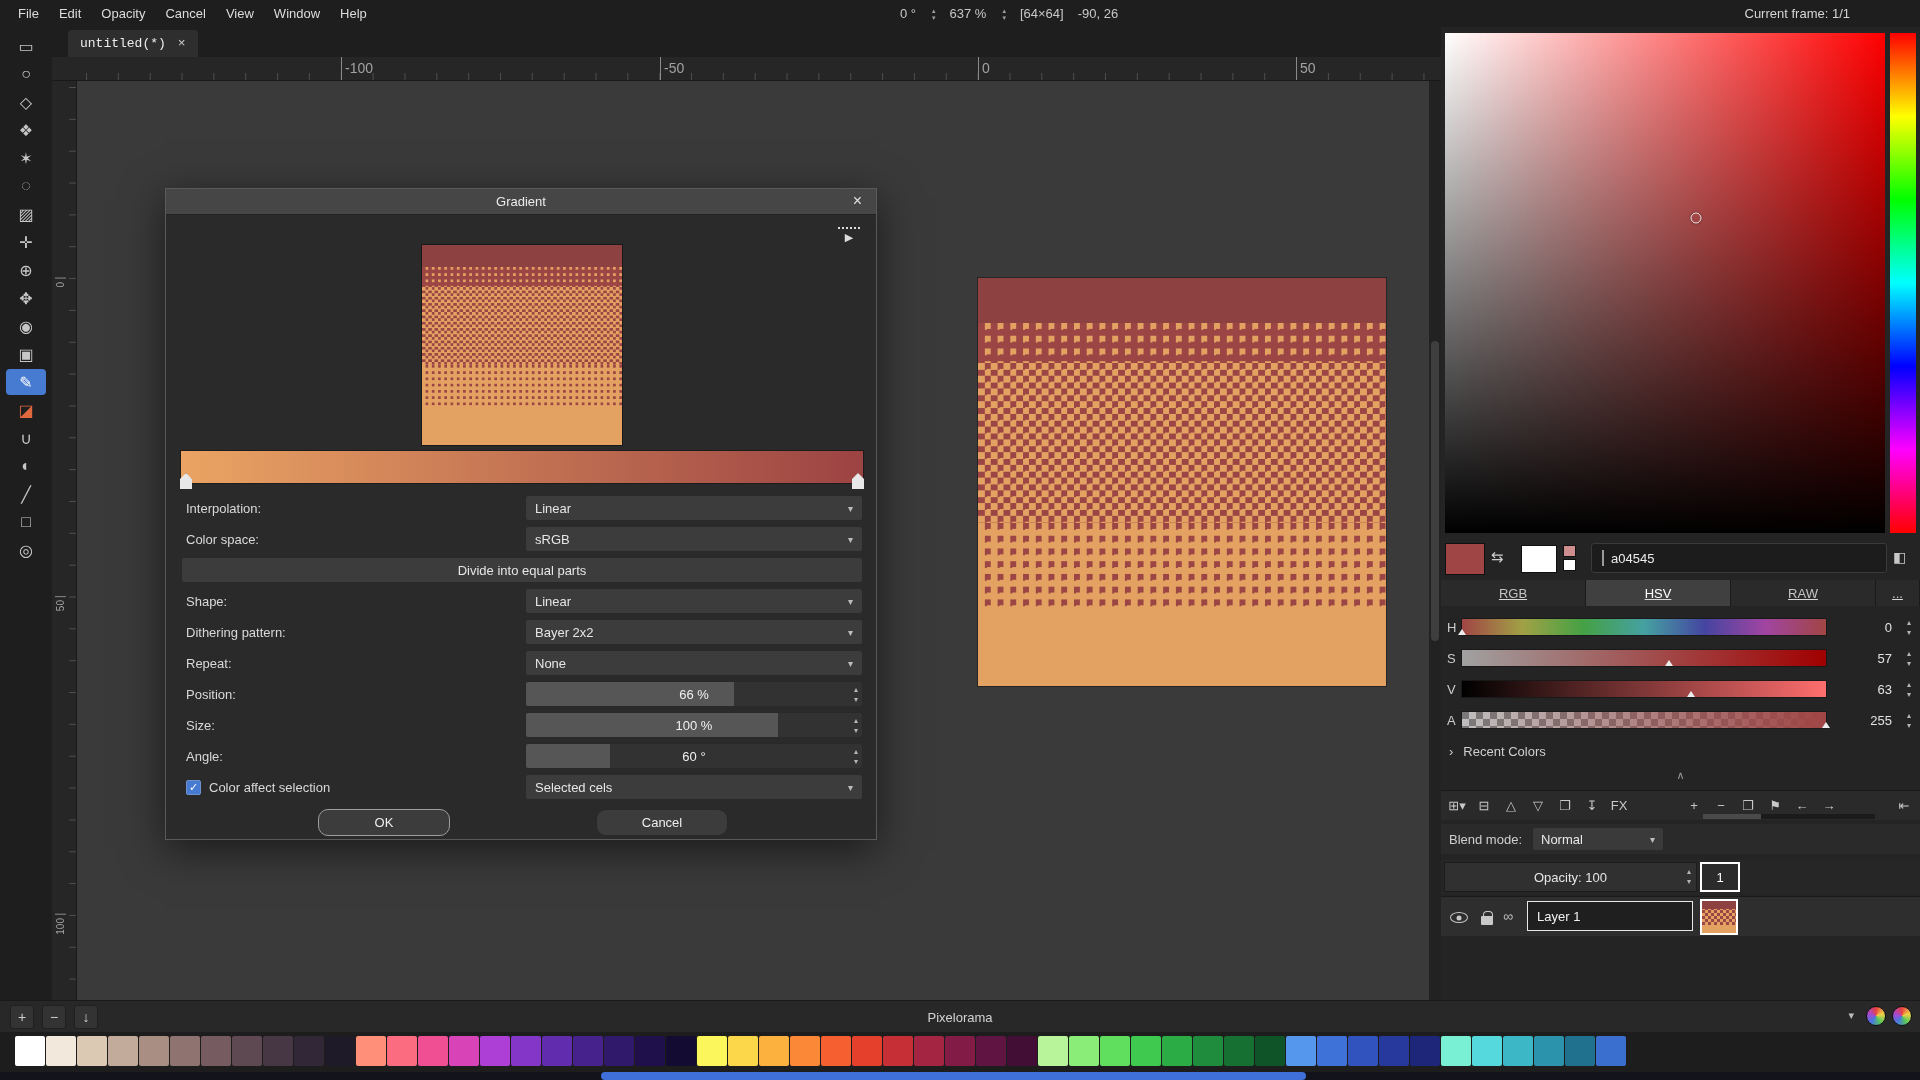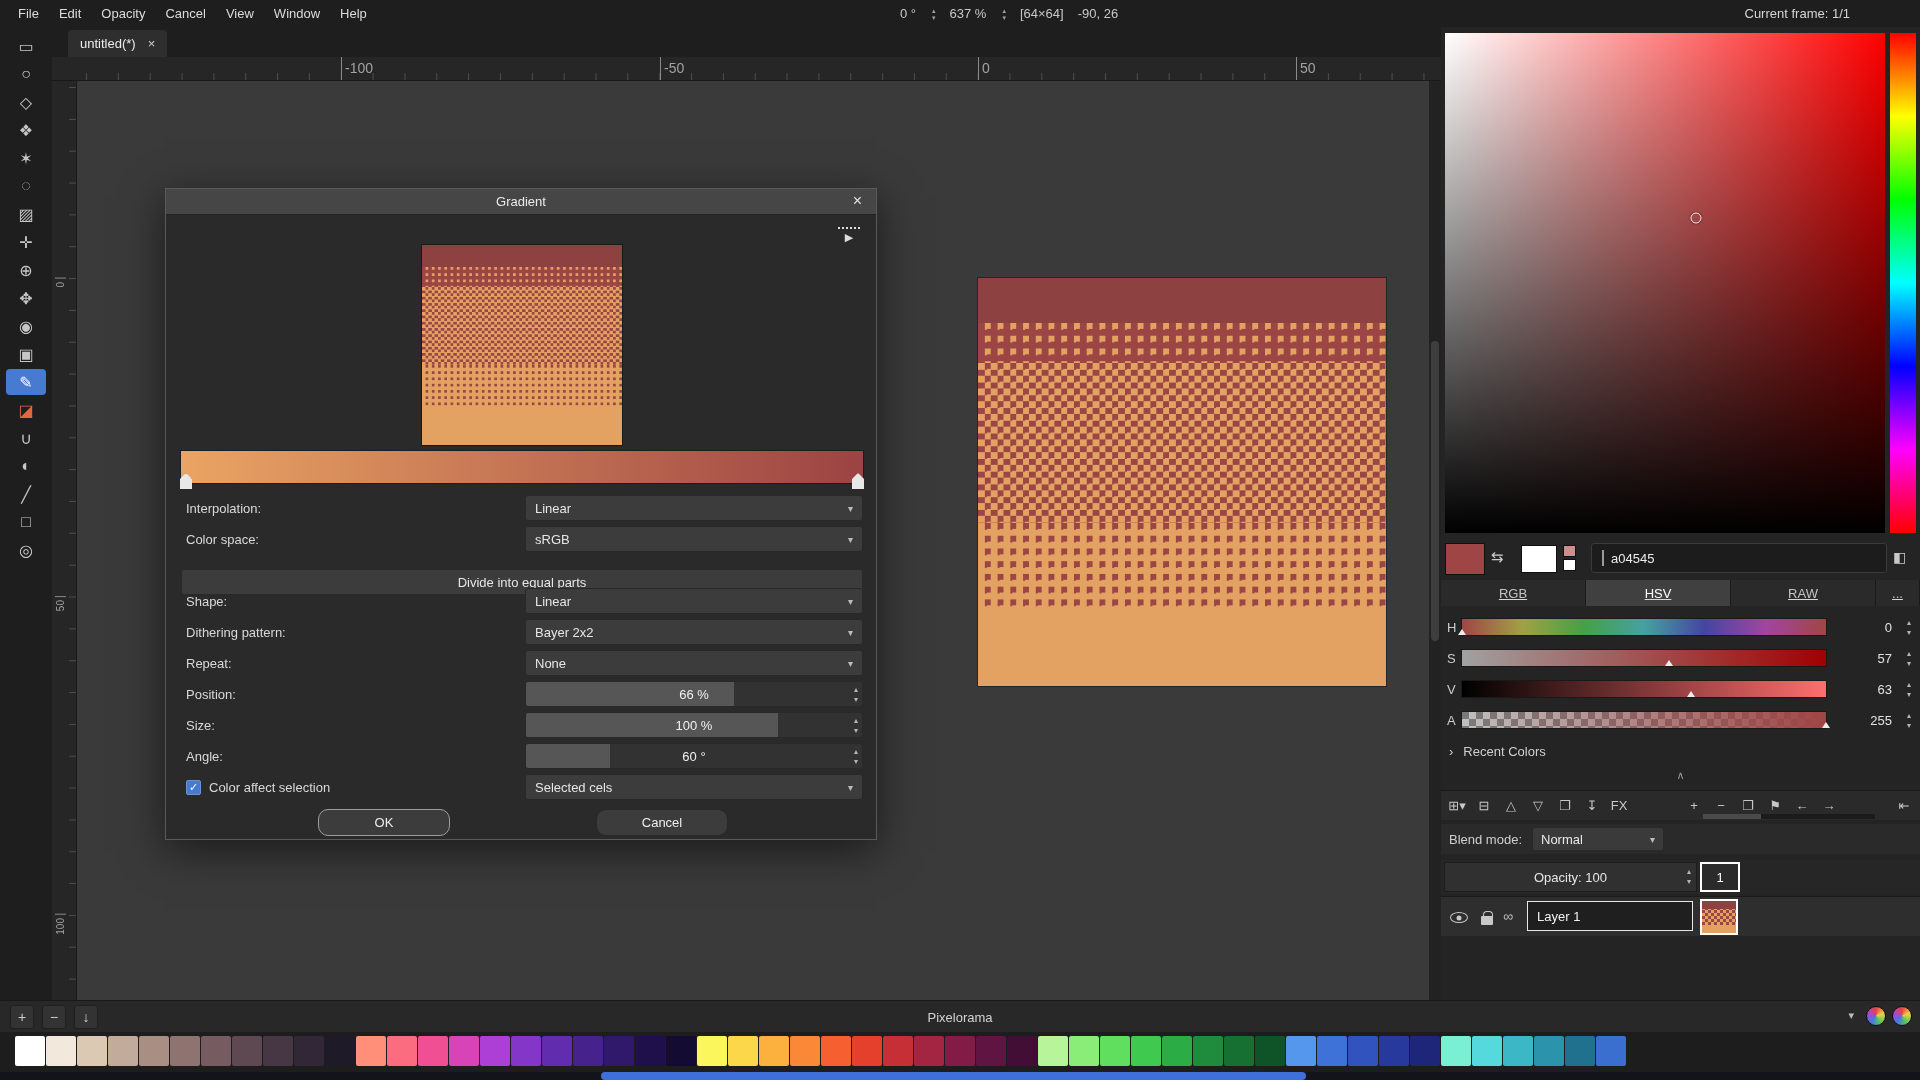--- a/index.html
+++ b/index.html
@@ -19,21 +19,21 @@
   
   .toolbar { position:absolute; left:0; top:27px; width:52px; bottom:80px; background:#1e1e1e;
     display:flex; flex-direction:column; align-items:center; padding-top:6px; gap:2px; z-index:5; }
   .tool { width:40px; height:26px; display:flex; align-items:center; justify-content:center;
     background:none; border:none; color:#c6c6c6; font-size:16px; padding:0; }
   .tool.active-left { background:var(--accent); border-radius:4px; color:#ffffff; }
   .tool.active-right { color:#e0683f; }
 
   
   .tab-bar { position:absolute; left:52px; top:27px; width:1389px; height:30px; background:#1e1e1e;
-    display:flex; align-items:flex-end; padding-left:16px; }
+    display:flex; align-items:flex-end; padding-left:16px;font-family:Liberation Mono, monospace; }
   .tab { height:27px; background:#2e2e2e; border-radius:4px 4px 0 0; display:flex; align-items:center;
     gap:12px; padding:0 12px; color:#ececec; }
   .tab-close { font-size:13px; color:#cfcfcf; }
   .ruler-corner { position:absolute; left:52px; top:57px; width:25px; height:24px; background:#262626; border-bottom:1px solid #191919; }
   .ruler-top { position:absolute; left:77px; top:57px; width:1364px; height:24px; background:#262626;
     border-bottom:1px solid #191919;
     background-image:linear-gradient(to right,#4d4d4d 0 1px,transparent 1px);
     background-size:31.85px 7px; background-repeat:repeat-x; background-position:9px bottom; }
   .ruler-top .ruler-label { position:absolute; top:0; bottom:0; font-size:14px; color:#a2a2a2;
     border-left:1px solid #8a8a8a; padding:3px 0 0 3px; }
@@ -69,21 +69,21 @@
   .grad-bar { position:absolute; left:15px; top:262px; width:682px; height:32px;
     background:linear-gradient(to right, var(--grad_start), var(--grad_end)); box-shadow:0 0 0 1px #1c1c1c; }
   .grad-handle { position:absolute; bottom:-6px; width:12px; height:16px; background:#e8e8e8;
     clip-path:polygon(50% 0,100% 38%,100% 100%,0 100%,0 38%); box-shadow:0 0 0 1px #2a2a2a; }
   .drow { position:absolute; left:20px; height:26px; display:flex; align-items:center; color:#d9d9d9; gap:8px; }
   .dctrl { position:absolute; left:359px; width:338px; height:26px; background:#3c3c3c; border:1px solid #292929;
     border-radius:3px; display:flex; align-items:center; padding:0 9px; color:#e6e6e6; }
   .dctrl .chev { margin-left:auto; font-size:10px; color:#bdbdbd; }
   .divide-btn { position:absolute; left:15px; top:368px; width:682px; height:26px; background:#3c3c3c;
     border:1px solid #292929; border-radius:3px; color:#e6e6e6; font-size:13px;
-    display:flex; align-items:center; justify-content:center;margin-top:12px; }
+    display:flex; align-items:center; justify-content:center; }
   .spin { position:absolute; left:359px; width:338px; height:26px; background:#323232; border:1px solid #292929;
     border-radius:3px; overflow:hidden; color:#f0f0f0; }
   .spin .fill { position:absolute; left:0; top:0; bottom:0; background:#565656; }
   .spin .spin-val { position:absolute; inset:0; display:flex; align-items:center; justify-content:center; }
   .spin .arrows, .slider-arrows { display:flex; flex-direction:column; font-size:8px; line-height:10px; color:#b5b5b5; }
   .spin .arrows { position:absolute; right:4px; top:3px; }
   .checkbox { width:15px; height:15px; background:var(--accent); border:1px solid #6f93cf; border-radius:2px;
     color:#ffffff; font-size:11px; display:inline-flex; align-items:center; justify-content:center; }
   .dialog-btn { position:absolute; top:620px; width:132px; height:27px; background:#3c3c3c; border-radius:10px;
     color:#ededed; font-size:13px; }

